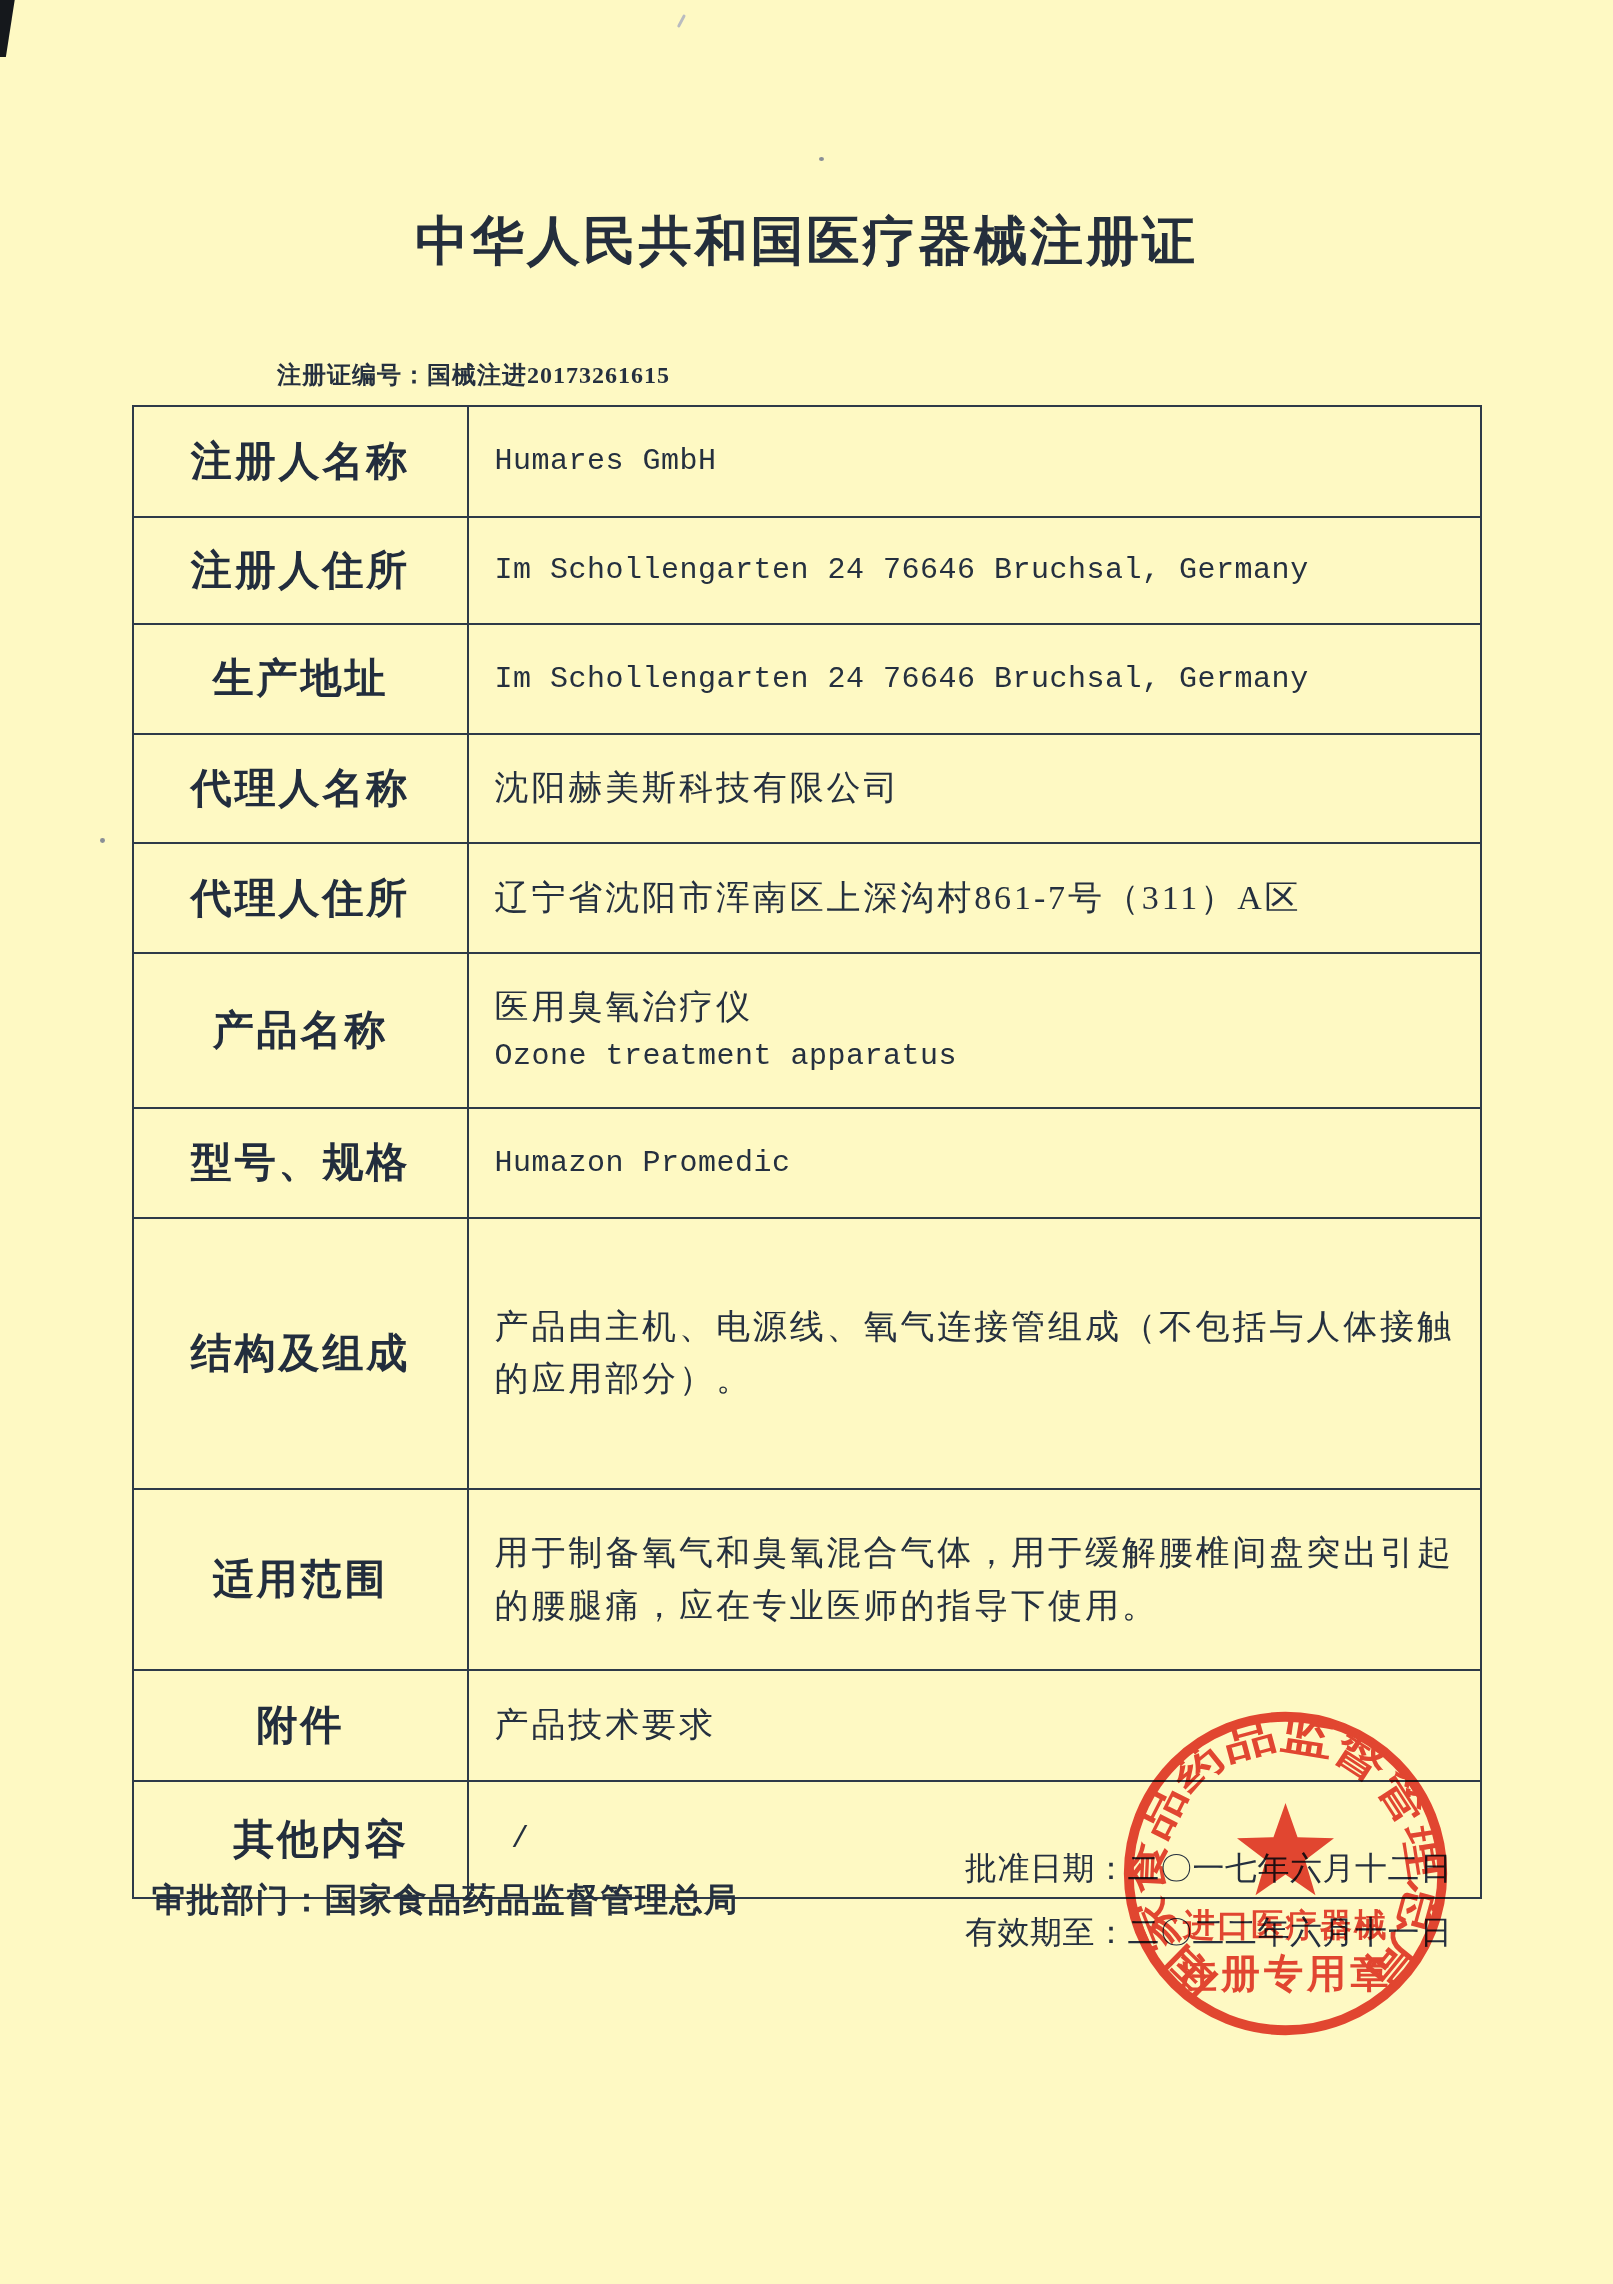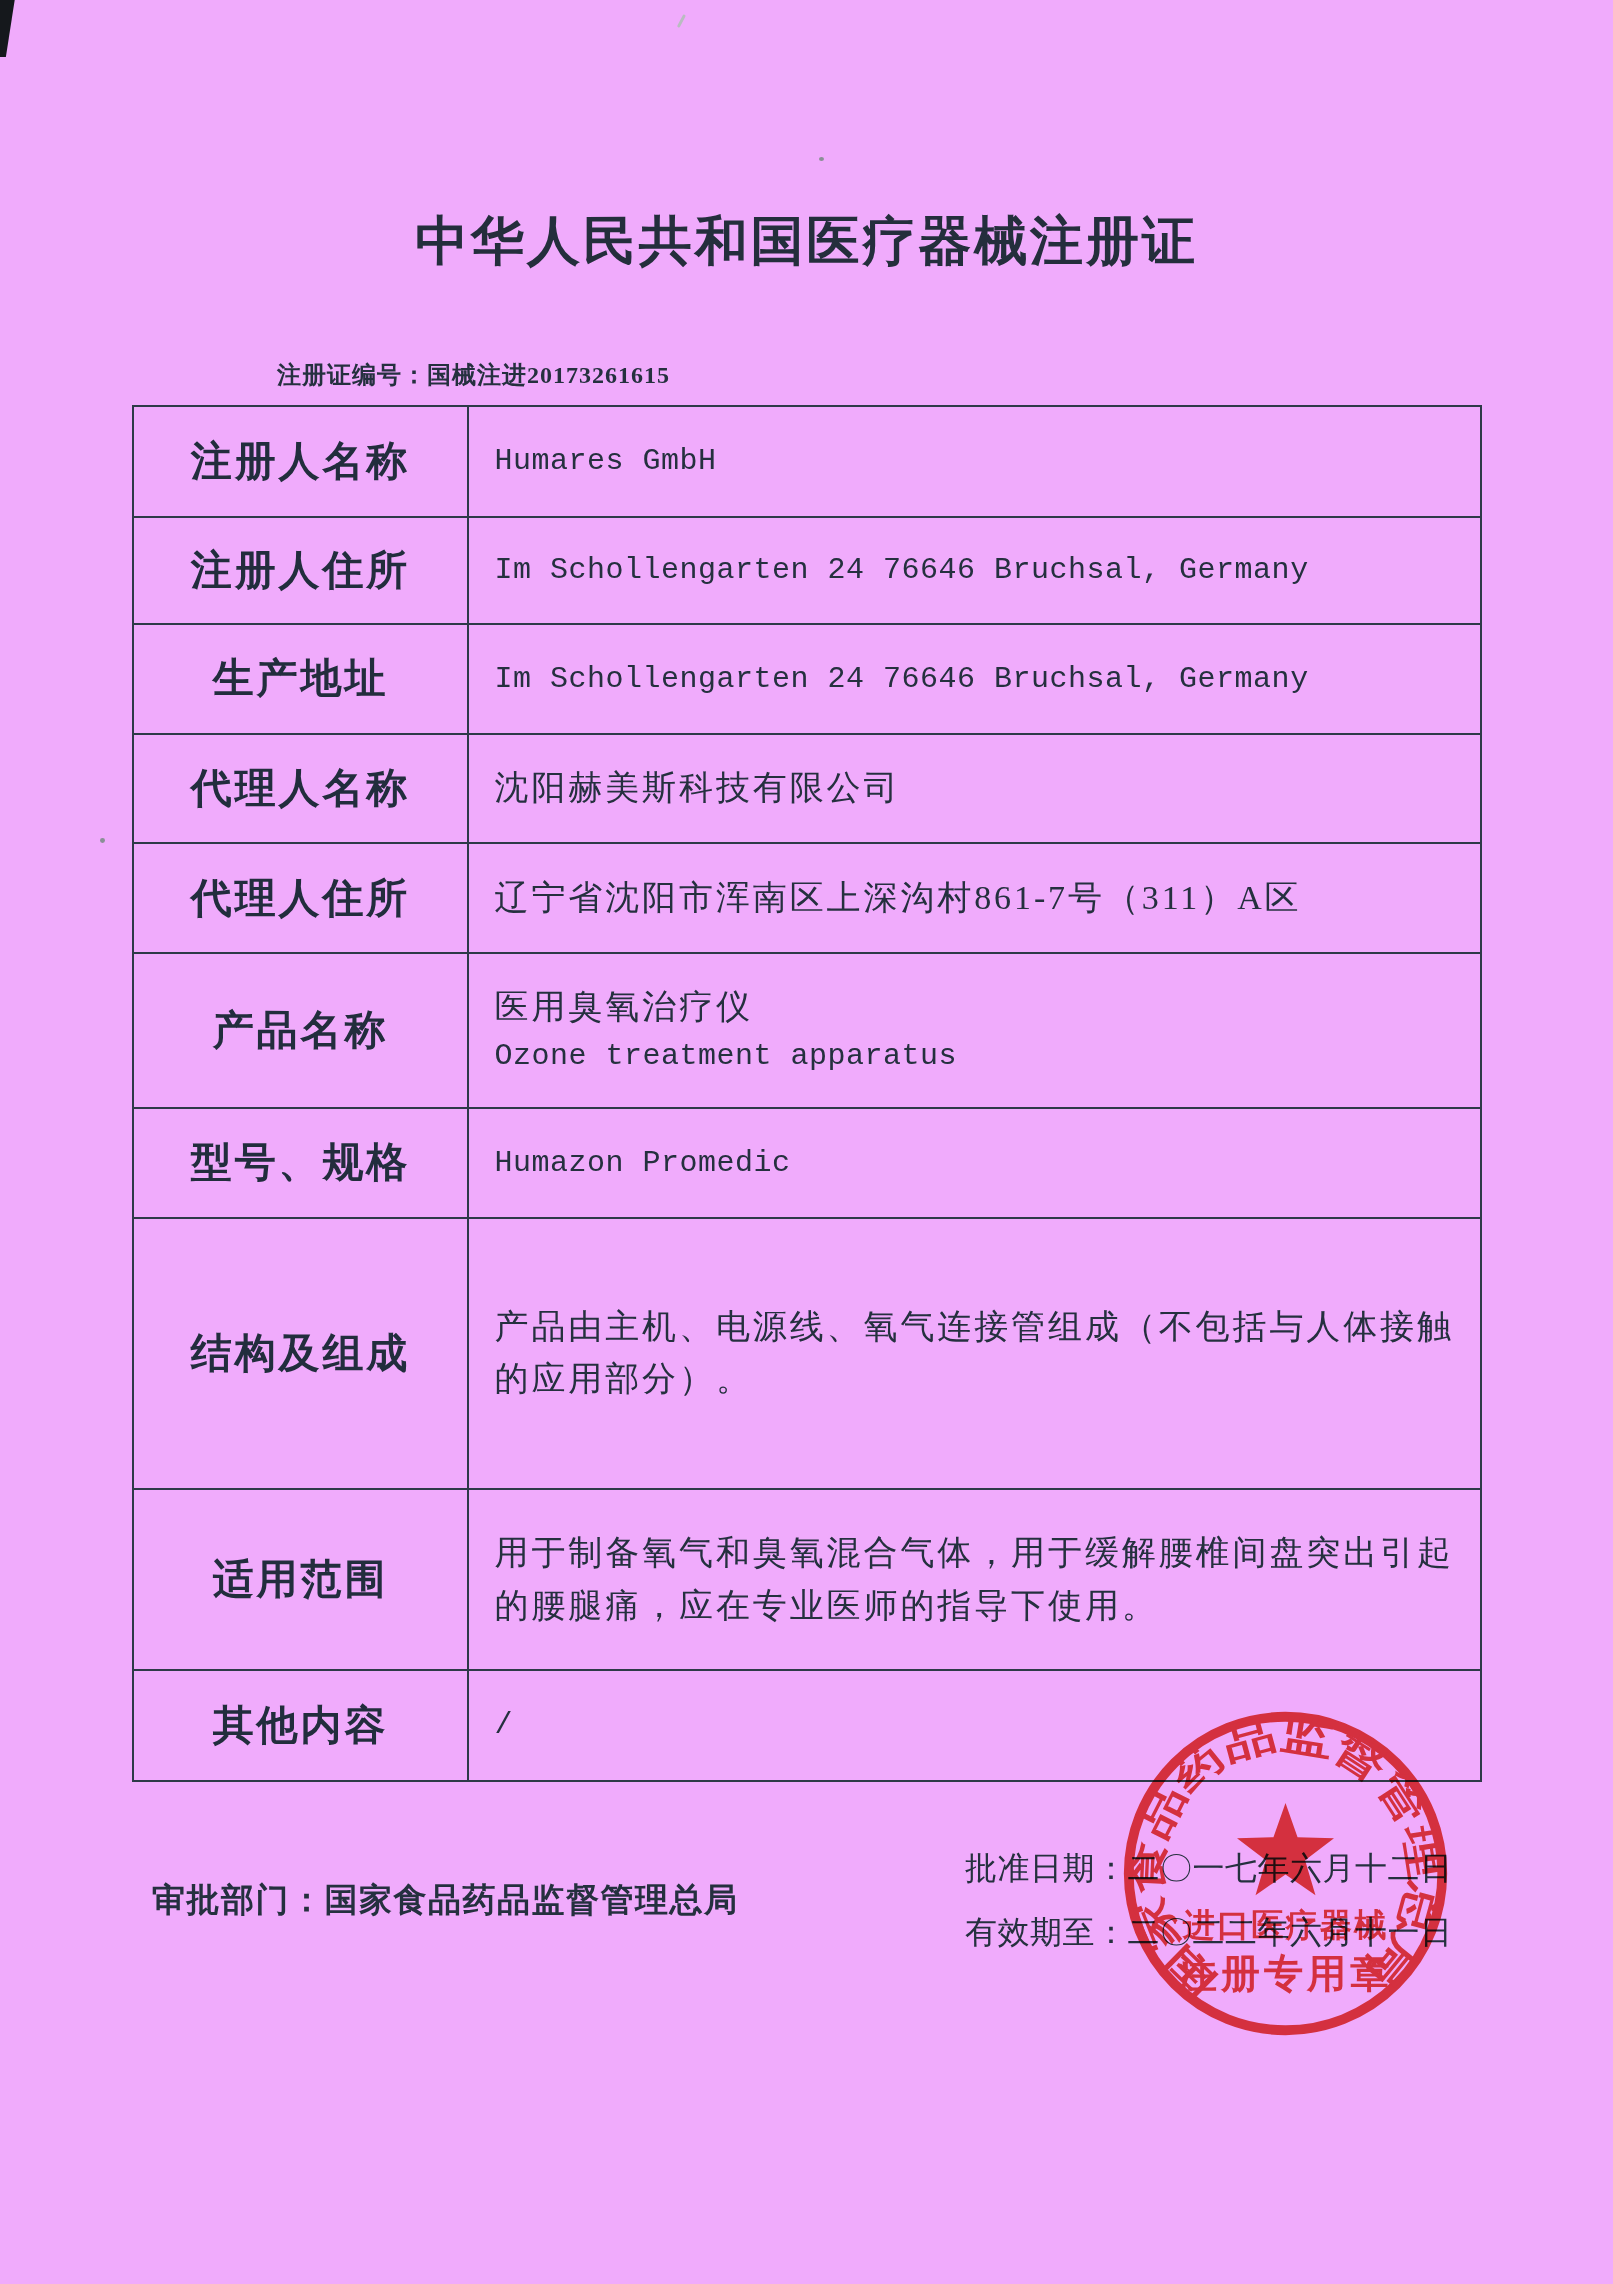--- a/index.html
+++ b/index.html
@@ -1,19 +1,19 @@
 <!DOCTYPE html>
 <html><head>
 <meta charset="utf-8">
 <style>
   html,body{margin:0;padding:0;background:#e8e8e8;}
   .page{
     position:relative;
     width:1613px;height:2285px;
-    background:#f0abfc;
+    background:#fef9c3;
     overflow:hidden;
     font-family:"Liberation Serif","DejaVu Serif",serif;
     color:#25303f;
   }
   
   .doc-title{
     position:absolute;top:206px;left:0;width:100%;
     text-align:center;
     font-size:53px;font-weight:bold;letter-spacing:2.9px;
     color:#242e3c;
@@ -166,20 +166,27 @@
           </td>
       </tr>
       <tr>
         <td class="lbl">适用范围</td>
         <td class="valcell">
             <span class="val">用于制备氧气和臭氧混合气体，用于缓解腰椎间盘突出引起的腰腿痛，应在专业医师的指导下使用。</span>
             <span class="val"></span>
           </td>
       </tr>
       <tr>
+        <td class="lbl">附件</td>
+        <td class="valcell">
+            <span class="val">产品技术要求</span>
+            <span class="val"></span>
+          </td>
+      </tr>
+      <tr>
         <td class="lbl">其他内容</td>
         <td class="valcell">
             <span class="val mono">/</span>
             <span class="val"></span>
           </td>
       </tr>
     </tbody>
   </table>
 
   <div class="dept-line"><span>审批部门：</span><span>国家食品药品监督管理总局</span></div>

